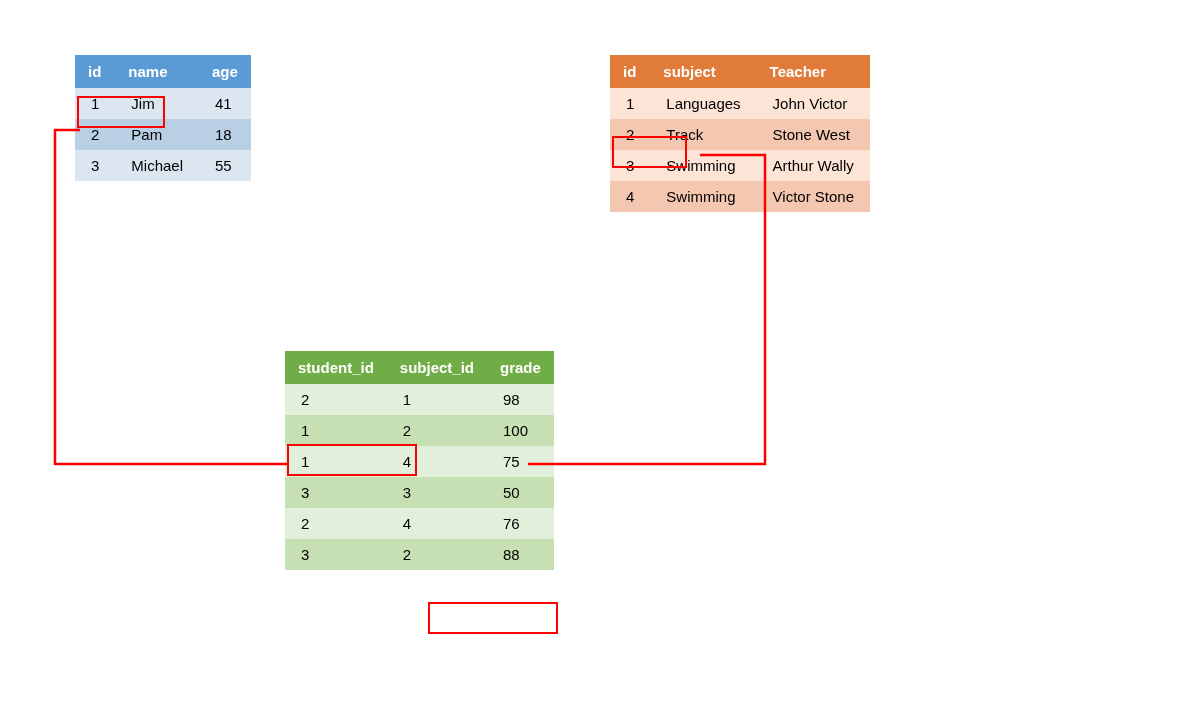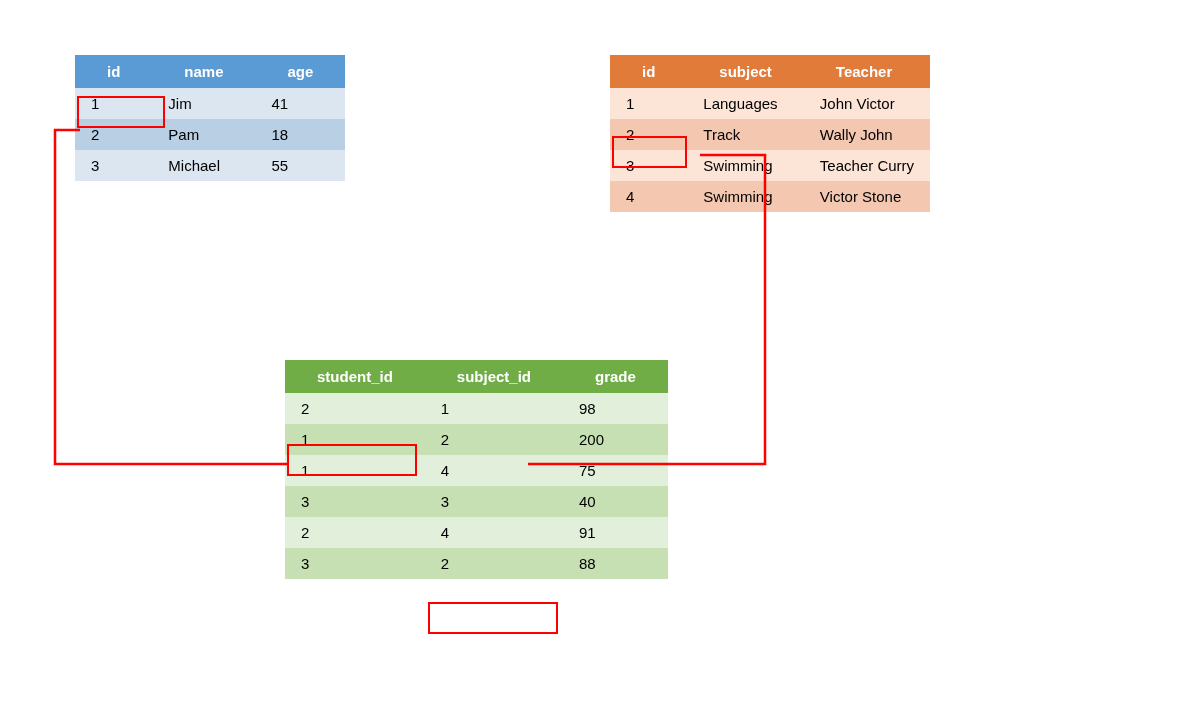--- a/index.html
+++ b/index.html
@@ -17,21 +17,21 @@
     .table-container {
       position: absolute;
     }
 
     table {
       border-collapse: collapse;
       min-width: 120px;
     }
 
     th {
-      padding: 8px 32px;
+      padding: 8px 13px;
       font-weight: bold;
       text-align: left;
       color: white;
     }
 
     td {
       padding: 7px 16px;
       font-size: 15px;
     }
 
@@ -141,70 +141,70 @@
     </thead>
     <tbody>
       <tr>
         <td>1</td>
         <td>Languages</td>
         <td>John Victor</td>
       </tr>
       <tr>
         <td>2</td>
         <td>Track</td>
-        <td>Wally John</td>
+        <td>Stone West</td>
       </tr>
       <tr>
         <td>3</td>
         <td>Swimming</td>
-        <td>Teacher Curry</td>
+        <td>Arthur Wally</td>
       </tr>
       <tr>
         <td>4</td>
         <td>Swimming</td>
         <td>Victor Stone</td>
       </tr>
     </tbody>
   </table>
 </div>
 
-<div class="table-container" style="top:360px; left:285px;">
+<div class="table-container" style="top:351px; left:285px;">
   <table class="table-grades">
     <thead>
       <tr>
         <th>student_id</th>
         <th>subject_id</th>
         <th>grade</th>
       </tr>
     </thead>
     <tbody>
       <tr>
         <td>2</td>
         <td>1</td>
         <td>98</td>
       </tr>
       <tr>
         <td>1</td>
         <td>2</td>
-        <td>200</td>
+        <td>100</td>
       </tr>
       <tr>
         <td>1</td>
         <td>4</td>
         <td>75</td>
       </tr>
       <tr>
         <td>3</td>
         <td>3</td>
-        <td>40</td>
+        <td>50</td>
       </tr>
       <tr>
         <td>2</td>
         <td>4</td>
-        <td>91</td>
+        <td>76</td>
       </tr>
       <tr>
         <td>3</td>
         <td>2</td>
         <td>88</td>
       </tr>
     </tbody>
   </table>
 </div>
 

